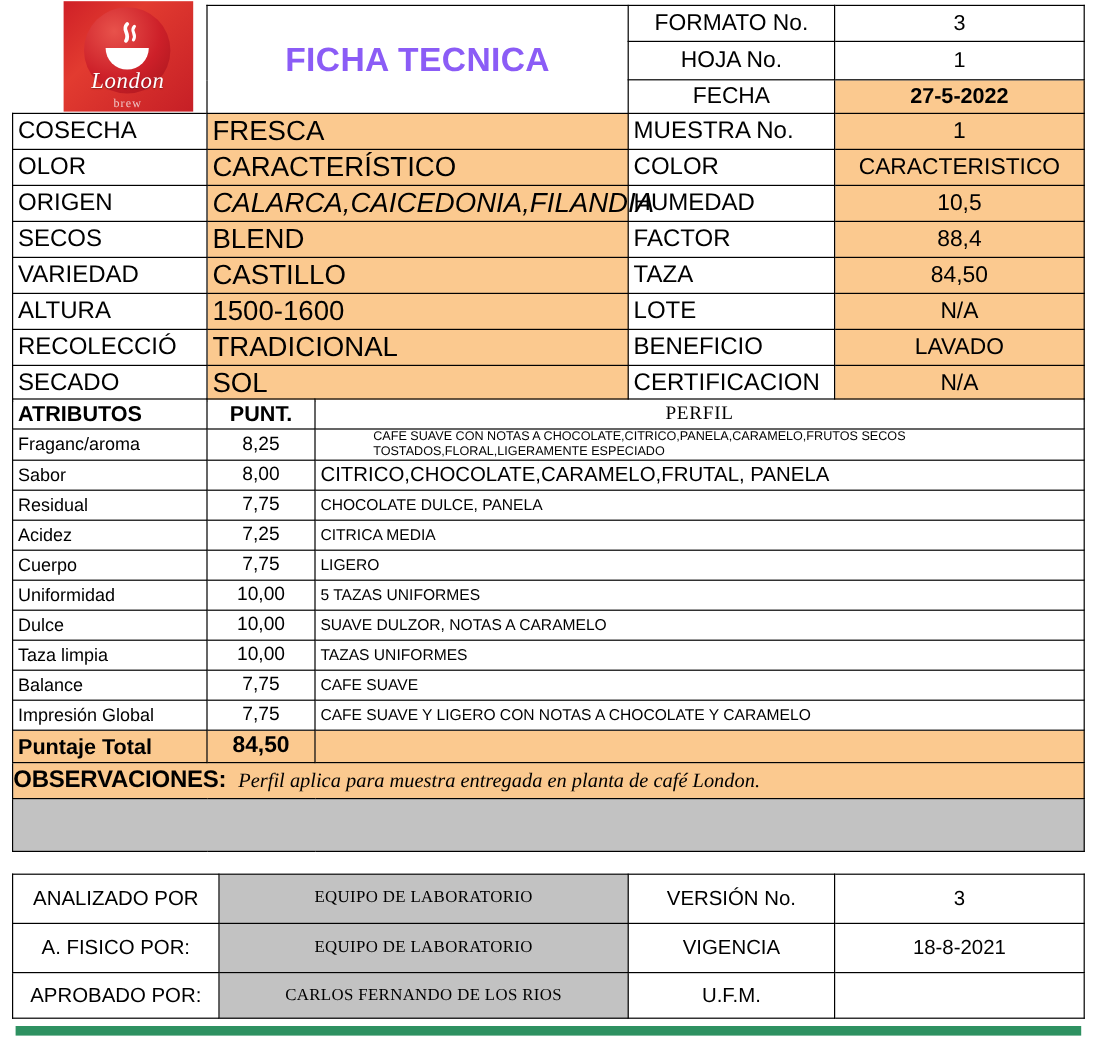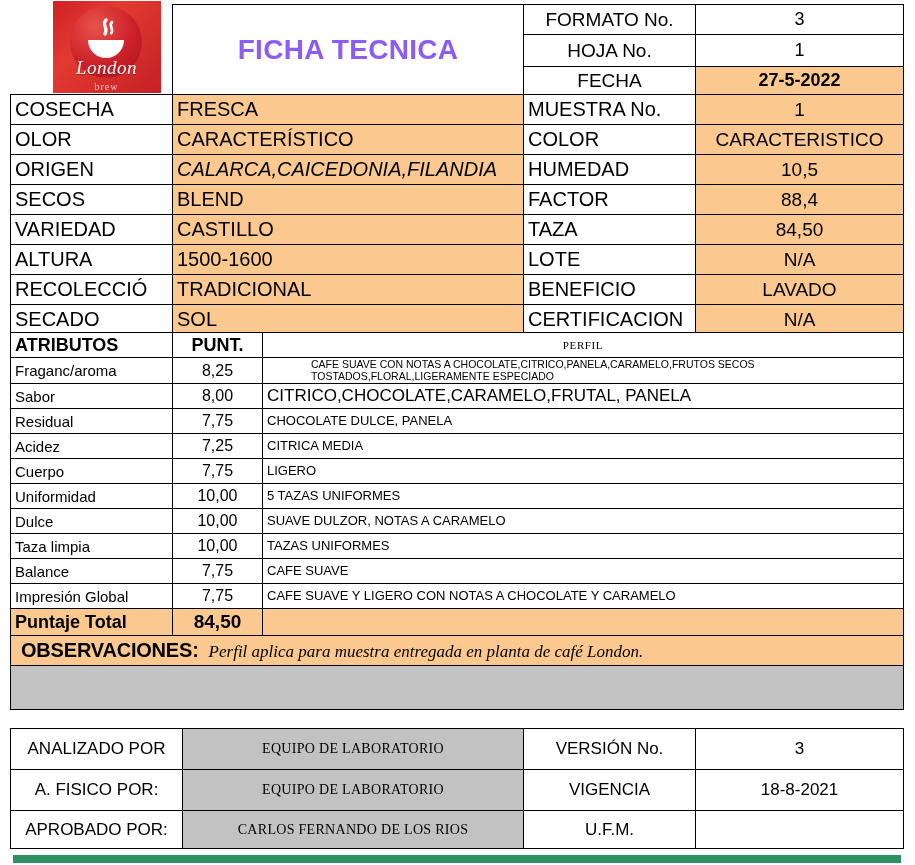--- a/index.html
+++ b/index.html
@@ -61,55 +61,55 @@
     text-align: center;
     font-size: 28px; font-weight: bold; color: #8b5cf6;
     letter-spacing: .3px;
   }
 
   .hdr-label { text-align: center; font-size: 19px; }
   .hdr-val   { text-align: center; font-size: 18px; }
   .hdr-val-b { text-align: center; font-size: 18px; font-weight: bold; }
 
   .lbl { font-size: 20px; text-align: left; }
-  .val { font-size: 20px; text-align: left; }
+  .val { font-size: 23px; text-align: left; }
   .val-c { font-size: 19px; text-align: center; }
   .val-it { font-style: italic; }
 
   .orange { background: #fbc98f; }
   .gray   { background: #c2c2c2; }
   .white  { background: #ffffff; }
 
   
   .perfilblock { position: absolute; left: 10px; top: 332px; width: 893px; }
   .perfilblock table { width: 100%; }
 
   .perfil-title {
     text-align: center; font-size: 19px; font-weight: bold;
     height: 25px;
   }
 
   .th-attr { font-size: 18px; font-weight: bold; text-align: left; }
   .th-punt { font-size: 18px; font-weight: bold; text-align: center; }
   .th-perfil {
-    font-size: 11px; text-align: center;
+    font-size: 16px; text-align: center;
     font-family: "Liberation Serif", serif;
     letter-spacing: .6px;
   }
 
   .rw-attr { font-size: 15px; text-align: left; }
   .rw-punt { font-size: 16px; text-align: center; }
   .rw-perf { font-size: 13px; text-align: left; line-height: 1.15; }
   .rw-perf.big { font-size: 17px; }
   .rw-perf.tiny { font-size: 10.5px; line-height: 1.12; padding-left: 48px; }
 
   .tot-attr { font-size: 18px; font-weight: bold; text-align: left; }
   .tot-punt { font-size: 19px; font-weight: bold; text-align: center; }
 
-  .obs-cell { padding: 0 10px !important; }
+  .obs-cell { padding: 0 0 !important; }
   .obs-key {
     font-size: 20px; font-weight: bold; letter-spacing: -.2px;
   }
   .obs-txt {
     font-size: 17px; font-style: italic;
     font-family: "Liberation Serif", serif;
     margin-left: 10px;
   }
 
   

